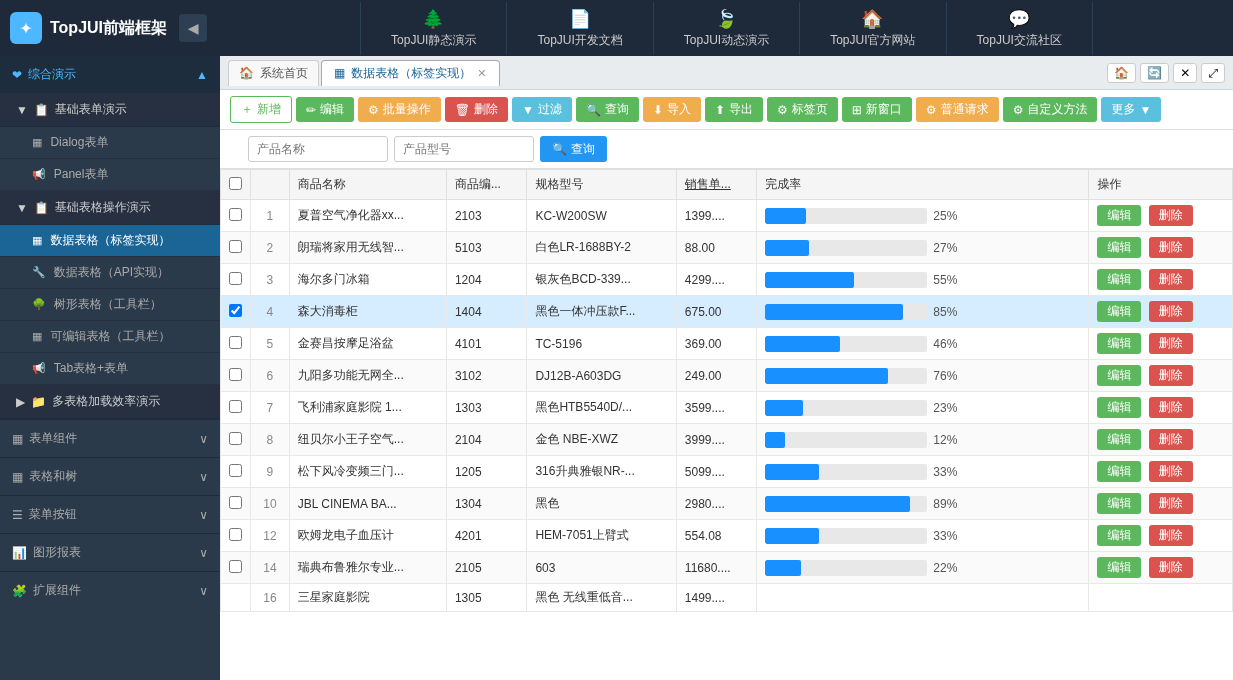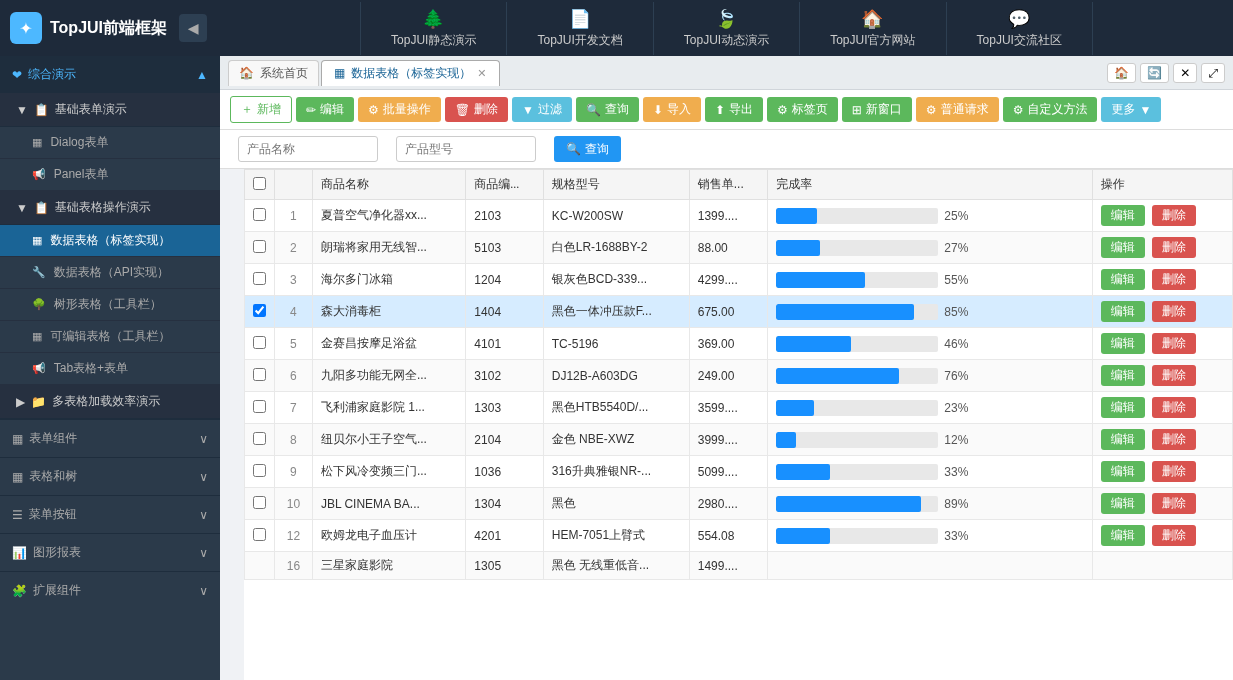--- a/index.html
+++ b/index.html
@@ -170,24 +170,24 @@
     .btn-add-outline {
       background: white; border: 1px solid #5cb85c; color: #5cb85c;
       display: inline-flex; align-items: center; gap: 4px;
       padding: 4px 10px; border-radius: 3px; cursor: pointer; font-size: 12px;
     }
 
     
     .search-bar {
       display: flex;
       align-items: center;
-      padding: 6px 18px;
+      padding: 6px 28px;
       background: white;
       border-bottom: 1px solid #ddd;
-      gap: 18px;
+      gap: 6px;
     }
     .search-input {
       border: 1px solid #ccc;
       border-radius: 3px;
       padding: 3px 8px;
       height: 26px;
       width: 140px;
       font-size: 12px;
       outline: none;
     }
@@ -195,21 +195,20 @@
       background: #2196F3; color: white; border: none;
       padding: 3px 12px; border-radius: 3px; cursor: pointer; font-size: 12px;
       height: 26px; display: flex; align-items: center; gap: 4px;
     }
 
     
     .table-container {
       flex: 1;
       overflow-y: auto;
       background: white;
-      margin-left: 24px;
     }
     table {
       width: 100%;
       border-collapse: collapse;
     }
     thead th {
       background: #f5f5f5;
       border: 1px solid #e0e0e0;
       padding: 6px 8px;
       text-align: left;
@@ -475,23 +474,23 @@
       </button>
     </div>
 
     <div class="table-container">
       <table>
         <thead>
           <tr>
             <th class="checkbox-col"><input type="checkbox" style=""></th>
             <th></th>
             <th style="cursor:pointer;">商品名称</th>
-            <th style="cursor:pointer;font-family:Liberation Serif, serif;">商品编...</th>
+            <th style="cursor:pointer;">商品编...</th>
             <th style="cursor:pointer;">规格型号</th>
-            <th style="cursor:pointer;">销售单...</th>
+            <th style="cursor:pointer;text-decoration:underline;">销售单...</th>
             <th style="cursor:pointer; min-width:260px;">完成率</th>
             <th>操作</th>
           </tr>
         </thead>
         <tbody id="table-body">
         <tr>
     <td class="checkbox-col">
       <input type="checkbox" style="">
     </td>
     <td class="row-num">1</td>
@@ -665,21 +664,21 @@
       <button class="action-btn action-edit">编辑</button>
       <button class="action-btn action-delete" style="margin-left:4px;">删除</button>
     </td>
   </tr>
             <tr>
     <td class="checkbox-col">
       <input type="checkbox" style="">
     </td>
     <td class="row-num">9</td>
     <td>松下风冷变频三门...</td>
-    <td>1036</td>
+    <td>1205</td>
     <td>316升典雅银NR-...</td>
     <td>5099....</td>
     <td>
       <div class="progress-bar-container">
         <div class="progress-bar-bg">
           <div class="progress-bar-fill" style="width:33%"></div>
         </div>
         <span class="progress-text">33%</span>
       </div>
     </td>
@@ -727,20 +726,42 @@
         <span class="progress-text">33%</span>
       </div>
     </td>
     <td style="white-space:nowrap;">
       <button class="action-btn action-edit">编辑</button>
       <button class="action-btn action-delete" style="margin-left:4px;">删除</button>
     </td>
   </tr>
             <tr>
     <td class="checkbox-col">
+      <input type="checkbox" style="">
+    </td>
+    <td class="row-num">14</td>
+    <td>瑞典布鲁雅尔专业...</td>
+    <td>2105</td>
+    <td>603</td>
+    <td>11680....</td>
+    <td>
+      <div class="progress-bar-container">
+        <div class="progress-bar-bg">
+          <div class="progress-bar-fill" style="width:22%"></div>
+        </div>
+        <span class="progress-text">22%</span>
+      </div>
+    </td>
+    <td style="white-space:nowrap;">
+      <button class="action-btn action-edit">编辑</button>
+      <button class="action-btn action-delete" style="margin-left:4px;">删除</button>
+    </td>
+  </tr>
+            <tr>
+    <td class="checkbox-col">
       
     </td>
     <td class="row-num">16</td>
     <td>三星家庭影院</td>
     <td>1305</td>
     <td>黑色 无线重低音...</td>
     <td>1499....</td>
     <td>
       
     </td>

